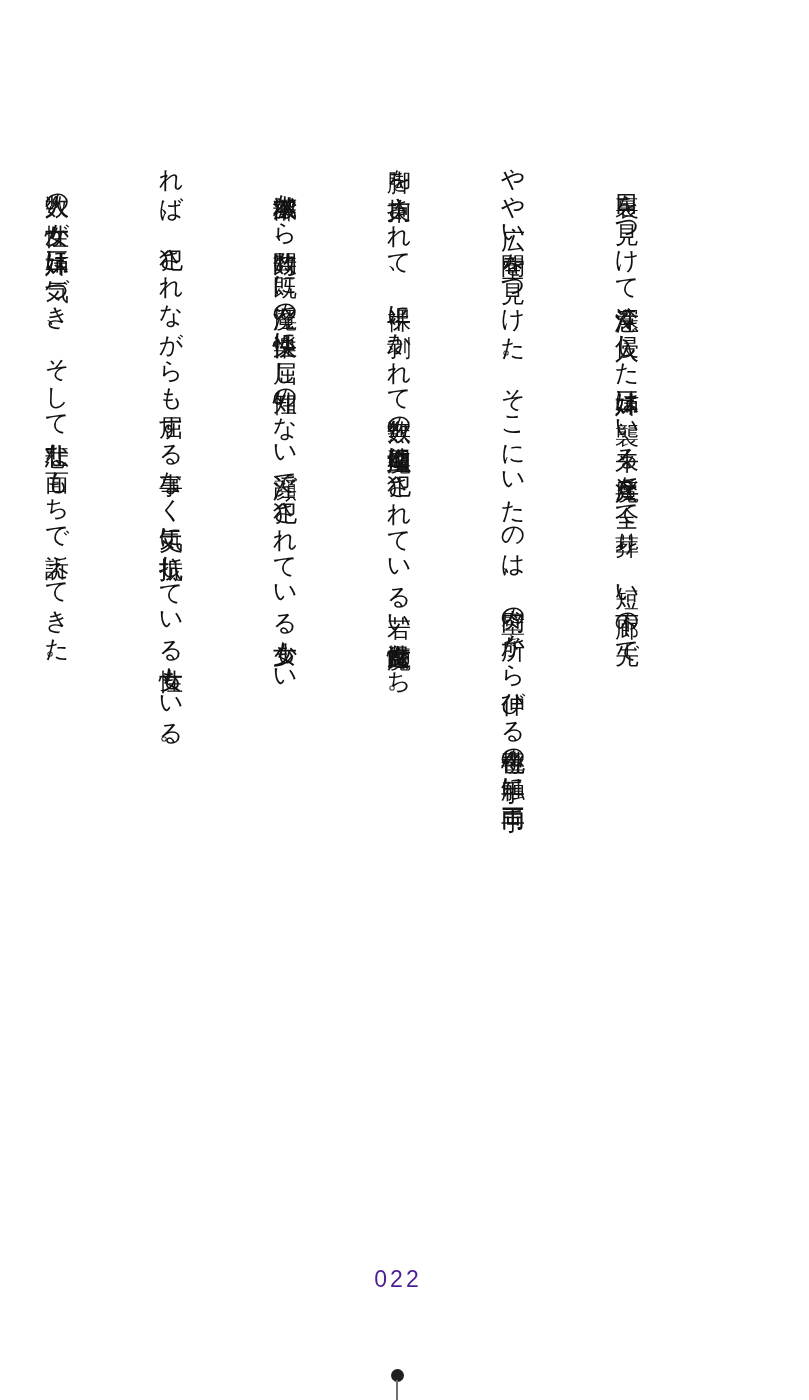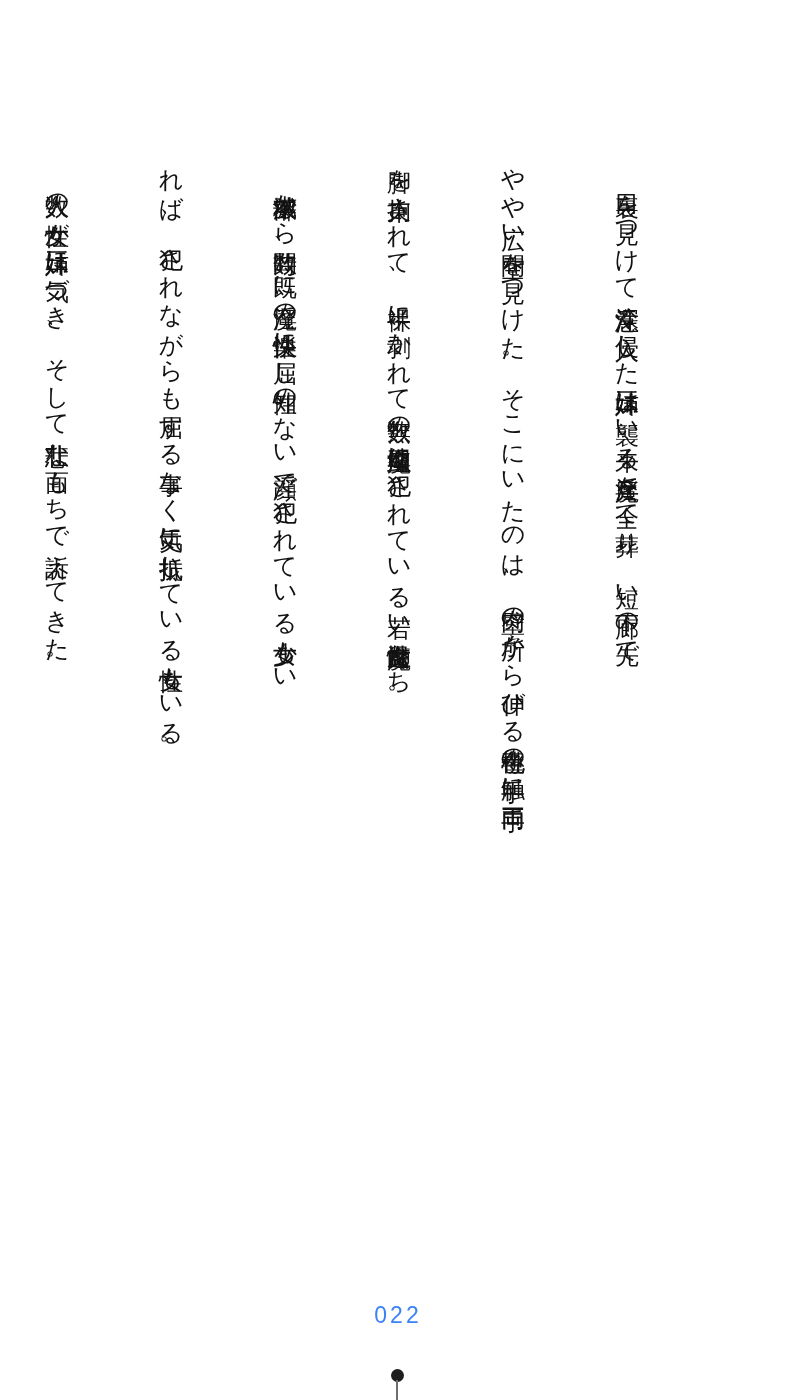--- a/index.html
+++ b/index.html
@@ -29,27 +29,27 @@
     color: #121212;
     white-space: pre;           
   }
   .text-block p {
     margin: 0;
     padding: 0;
   }
   
   .page-number {
     position: absolute;
-    top: 1304px;
+    top: 1268px;
     left: 398px;
     transform: translateX(-50%);
     font-family: "Liberation Sans", "DejaVu Sans", sans-serif;
     font-size: 23px;
     letter-spacing: 3px;
-    color: #3b82f6;
+    color: #4c1d95;
     line-height: 1;
   }
   
   .marker-dot {
     position: absolute;
     top: 1369px;
     left: 391px;
     width: 13px;
     height: 13px;
     border-radius: 50%;

